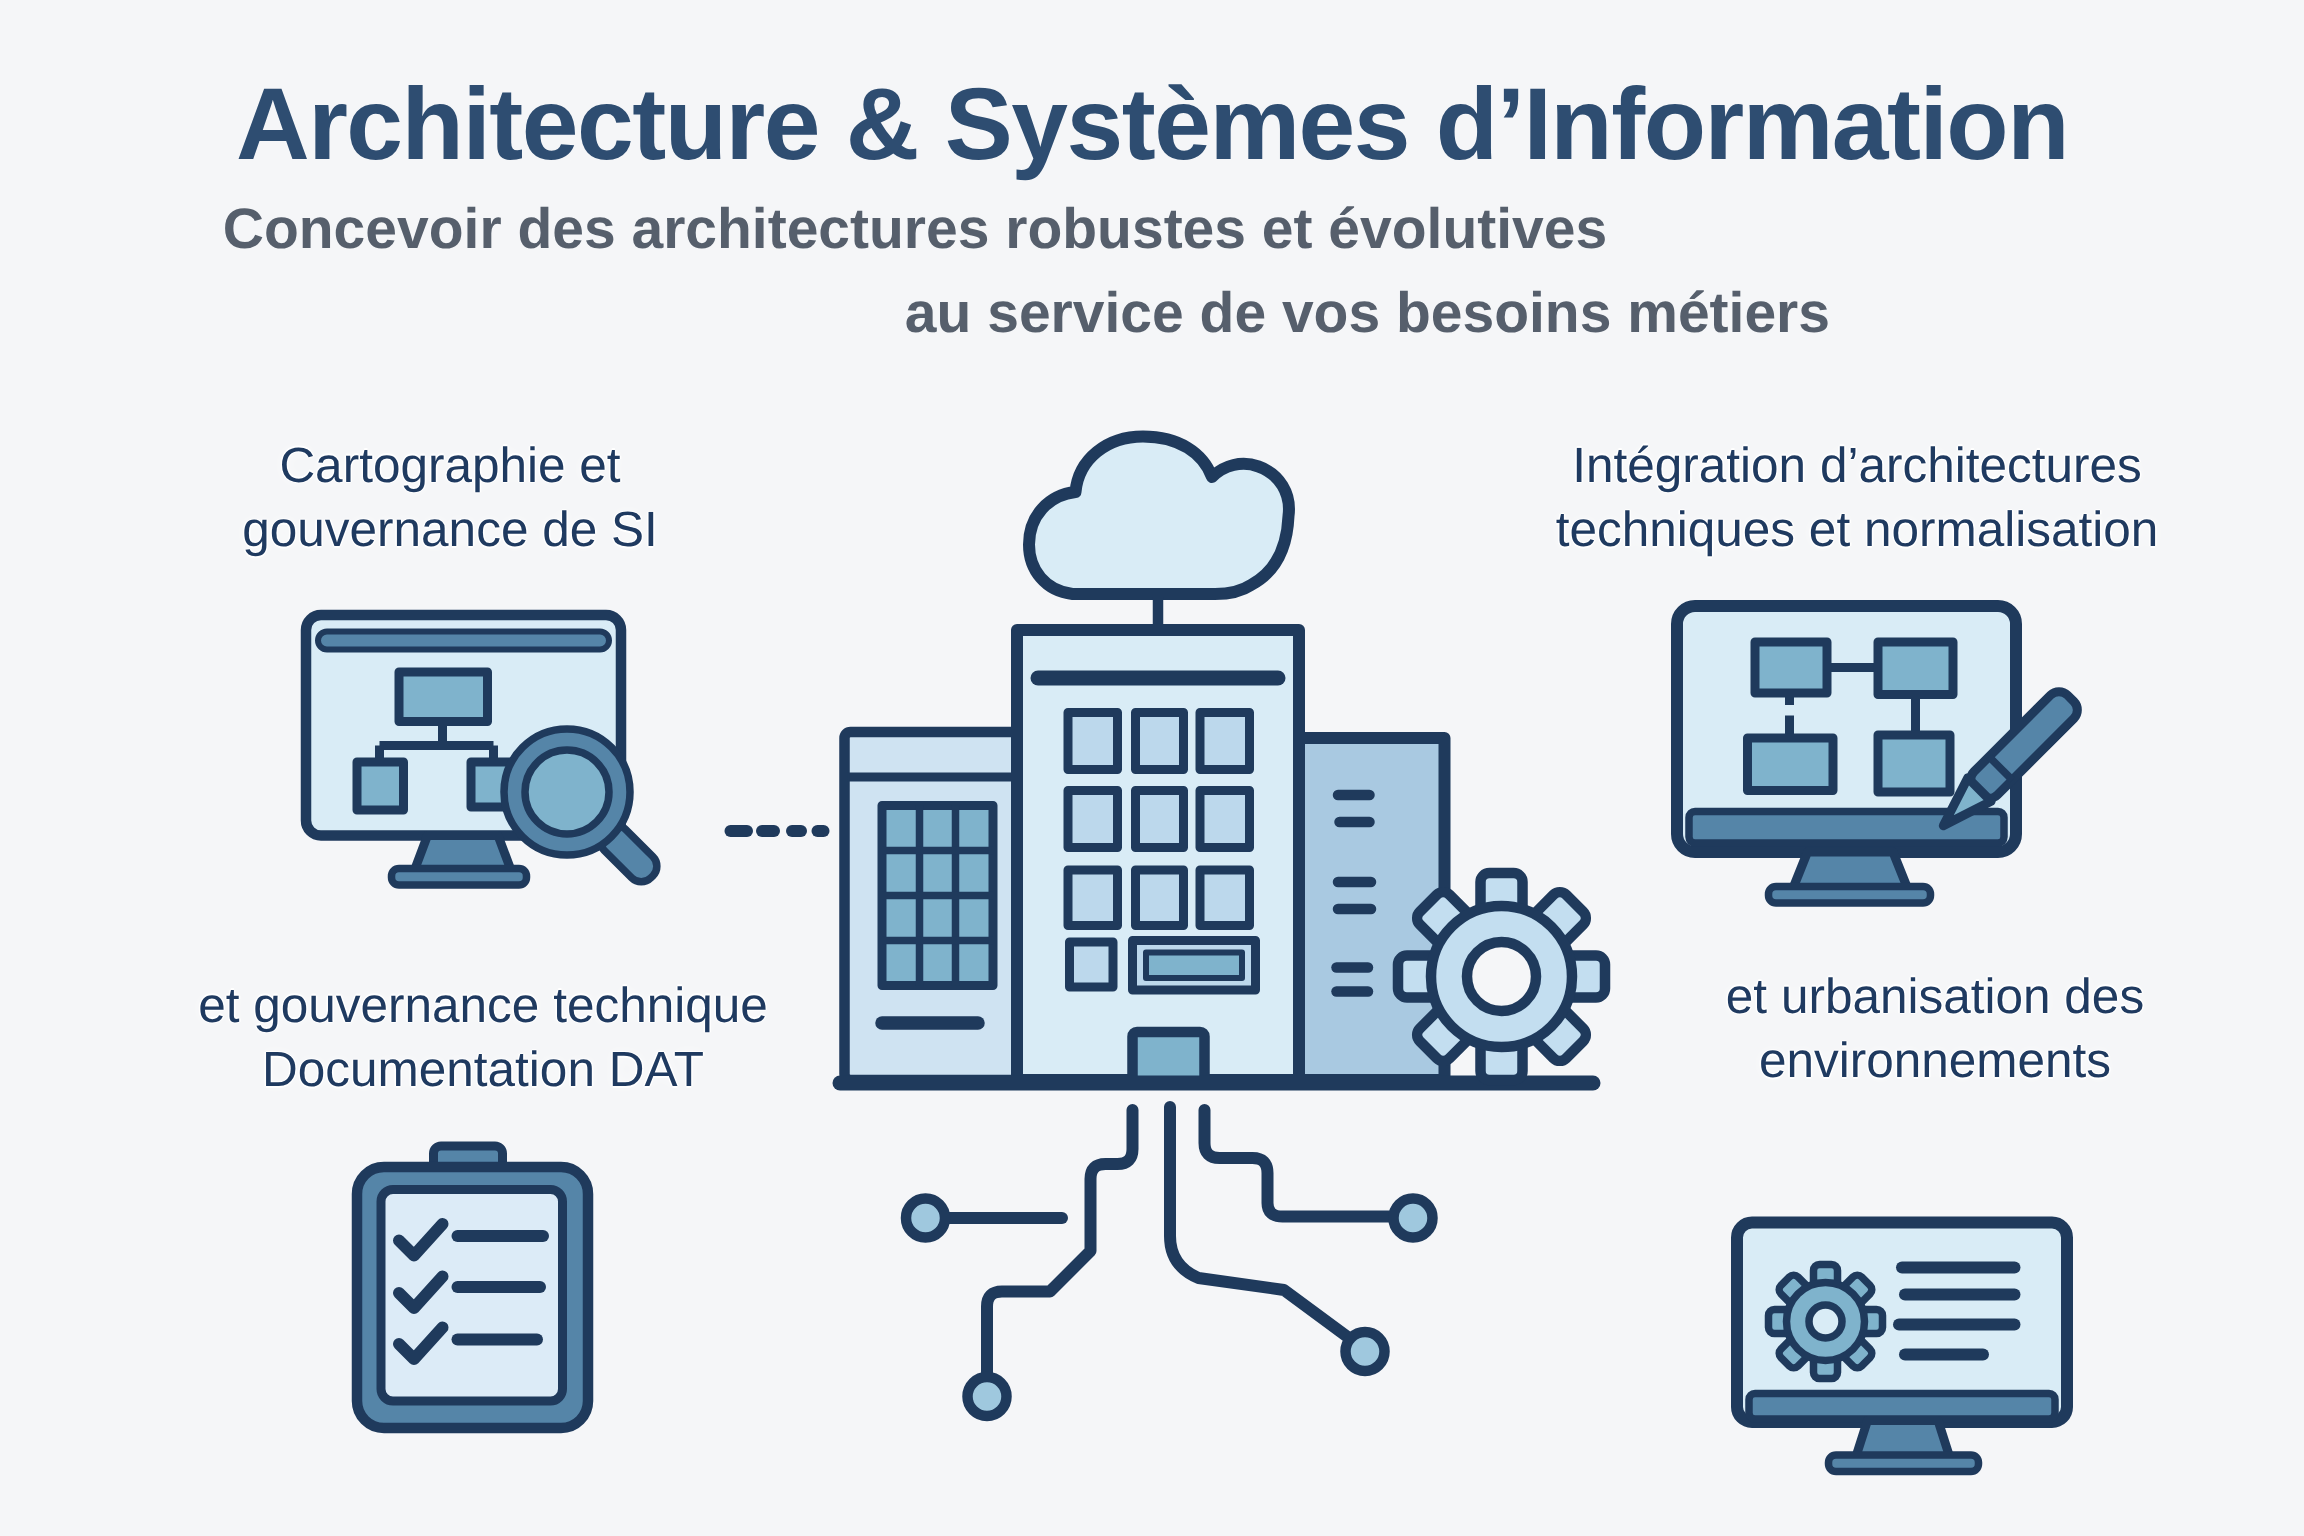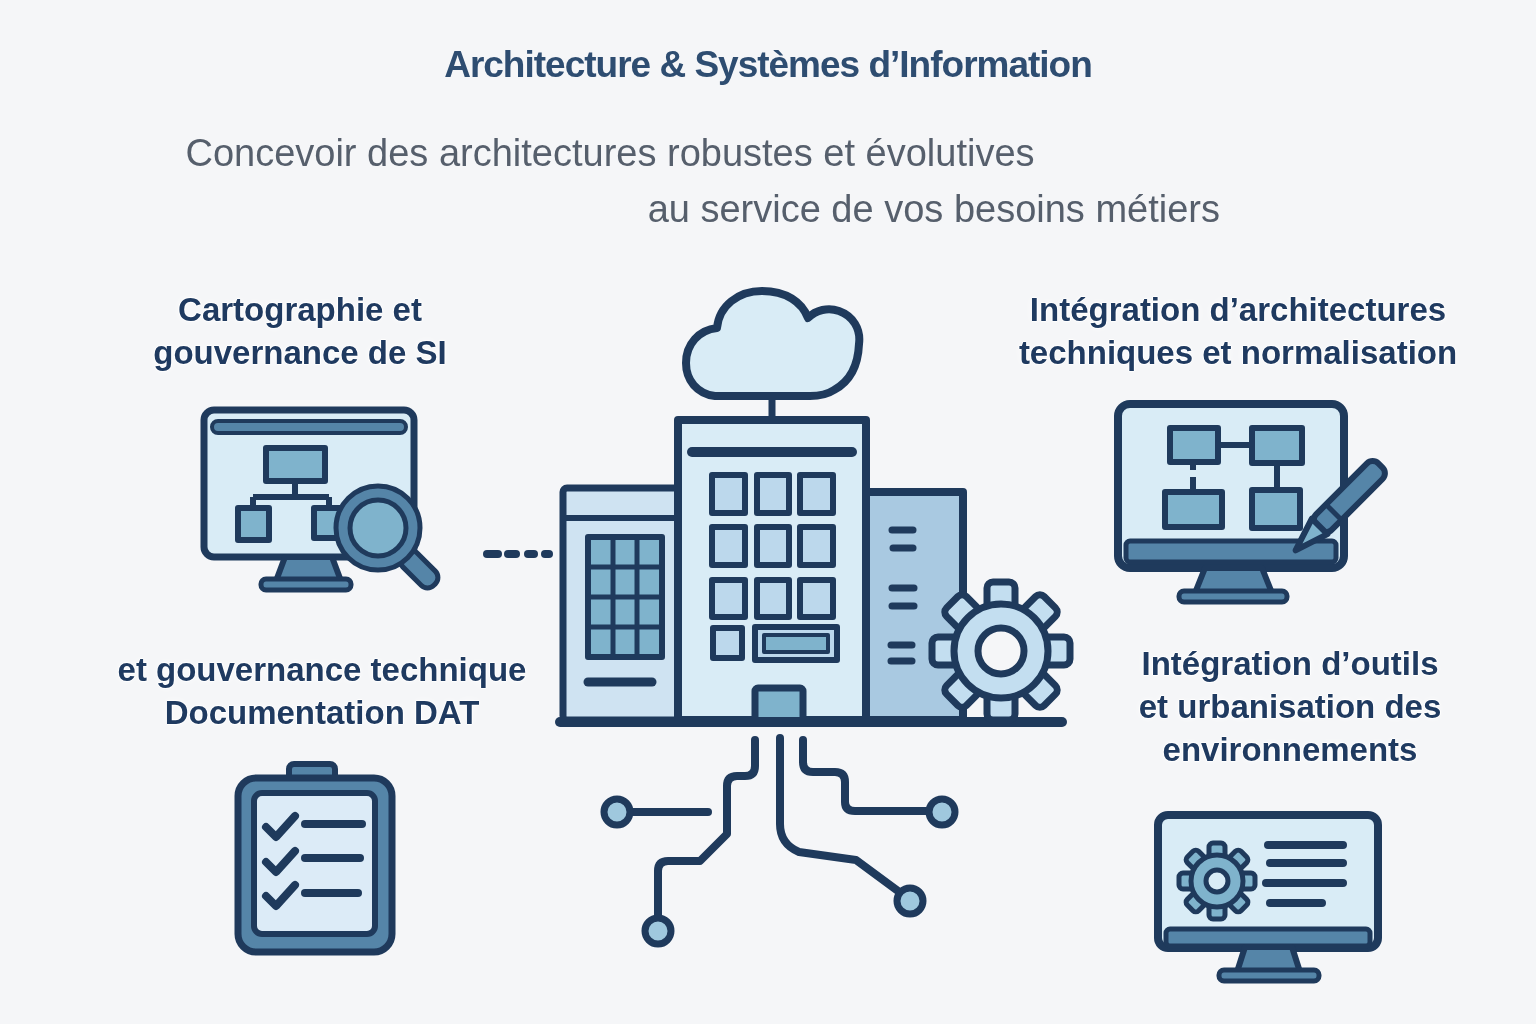--- a/index.html
+++ b/index.html
@@ -10,30 +10,30 @@
   }
   html,body{margin:0;padding:0;}
   #stage{
     position:relative; width:1536px; height:1024px; overflow:hidden;
     background:var(--c-bg);
     font-family:"Liberation Sans", sans-serif;
   }
   .abs{position:absolute;}
   #page-title{
     left:0; top:44px; width:1536px; text-align:center;
-    font-size:37px; font-weight:bold; letter-spacing:-1px; color:var(--c-title);
+    font-size:68px; font-weight:bold; letter-spacing:-1px; color:var(--c-title);
   }
   .subtitle{
     left:0; width:1220px; text-align:center;
-    font-size:38px; font-weight:400; color:var(--c-subtitle);
+    font-size:38px; font-weight:700; color:var(--c-subtitle);
   }
   #subtitle-1{top:132px;}
   #subtitle-2{top:188px;text-align:right;}
   .feature-label{
-    text-align:center; font-size:33px; font-weight:bold; line-height:43px;
+    text-align:center; font-size:33px; font-weight:normal; line-height:43px;
     color:var(--c-label);
     text-shadow:0 1px 0 #fff,0 -1px 0 #fff,1px 0 0 #fff,-1px 0 0 #fff,0 0 8px #ffffffcc;
   }
   .feature-label span{display:block;}
   #label-cartography{left:100px; top:288px; width:400px;}
   #label-definition{left:950px; top:288px; width:576px;}
   #label-documentation{left:62px; top:648px; width:520px;}
   #label-integration{left:1075px; top:642px; width:430px;}
   
   .o{stroke:var(--c-outline); stroke-linejoin:round;}
@@ -60,21 +60,20 @@
   </div>
   <div id="label-definition" class="abs feature-label">
     <span>Intégration d’architectures</span>
     <span>techniques et normalisation</span>
   </div>
   <div id="label-documentation" class="abs feature-label">
     <span>et gouvernance technique</span>
     <span>Documentation DAT</span>
   </div>
   <div id="label-integration" class="abs feature-label">
-    <span>Intégration d’outils</span>
     <span>et urbanisation des</span>
     <span>environnements</span>
   </div>
 
   <svg class="abs" style="left:440px;top:270px;" width="660" height="740" viewBox="440 270 660 740">
 
     <g class="o nf cap" stroke-width="8">
       <path d="M487 554 h11"></path>
         <path d="M508 554 h8"></path>
         <path d="M528 554 h6"></path>

